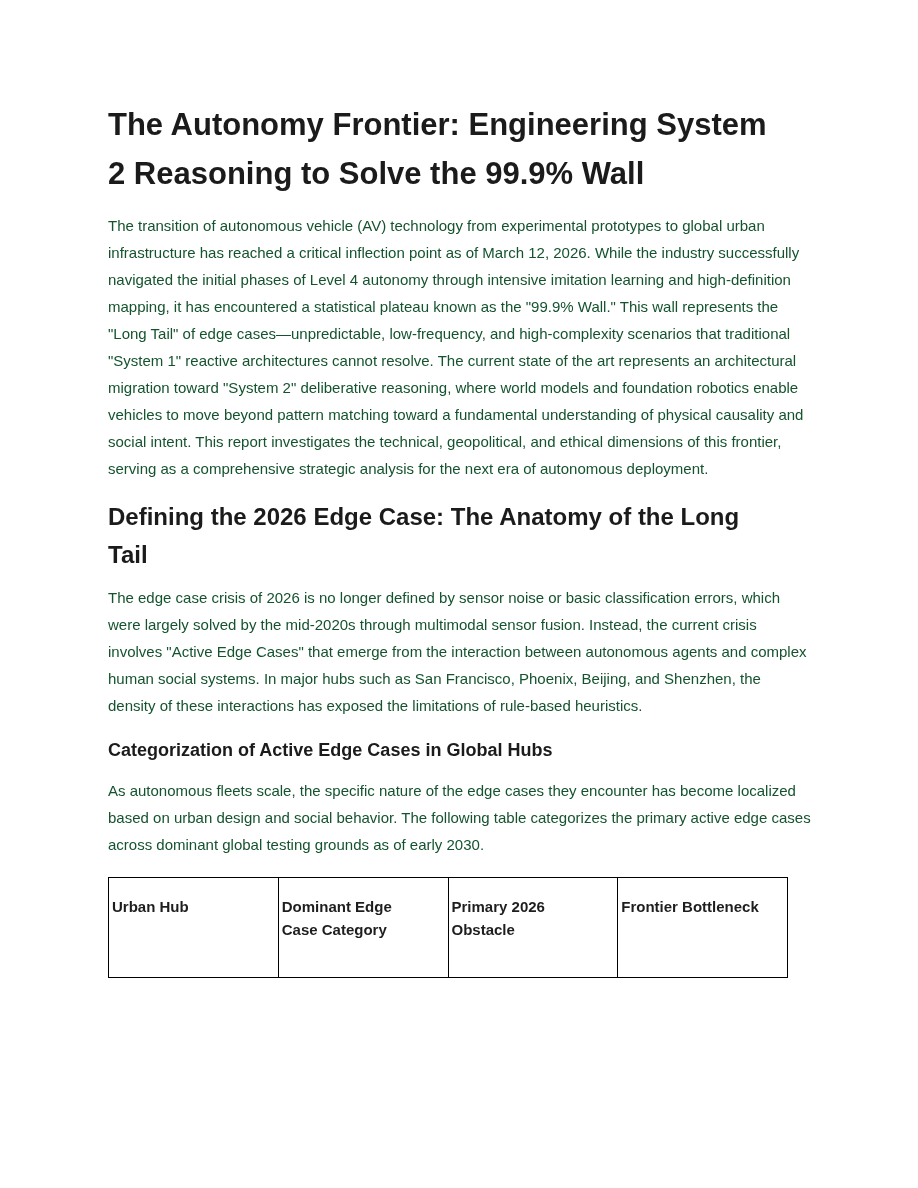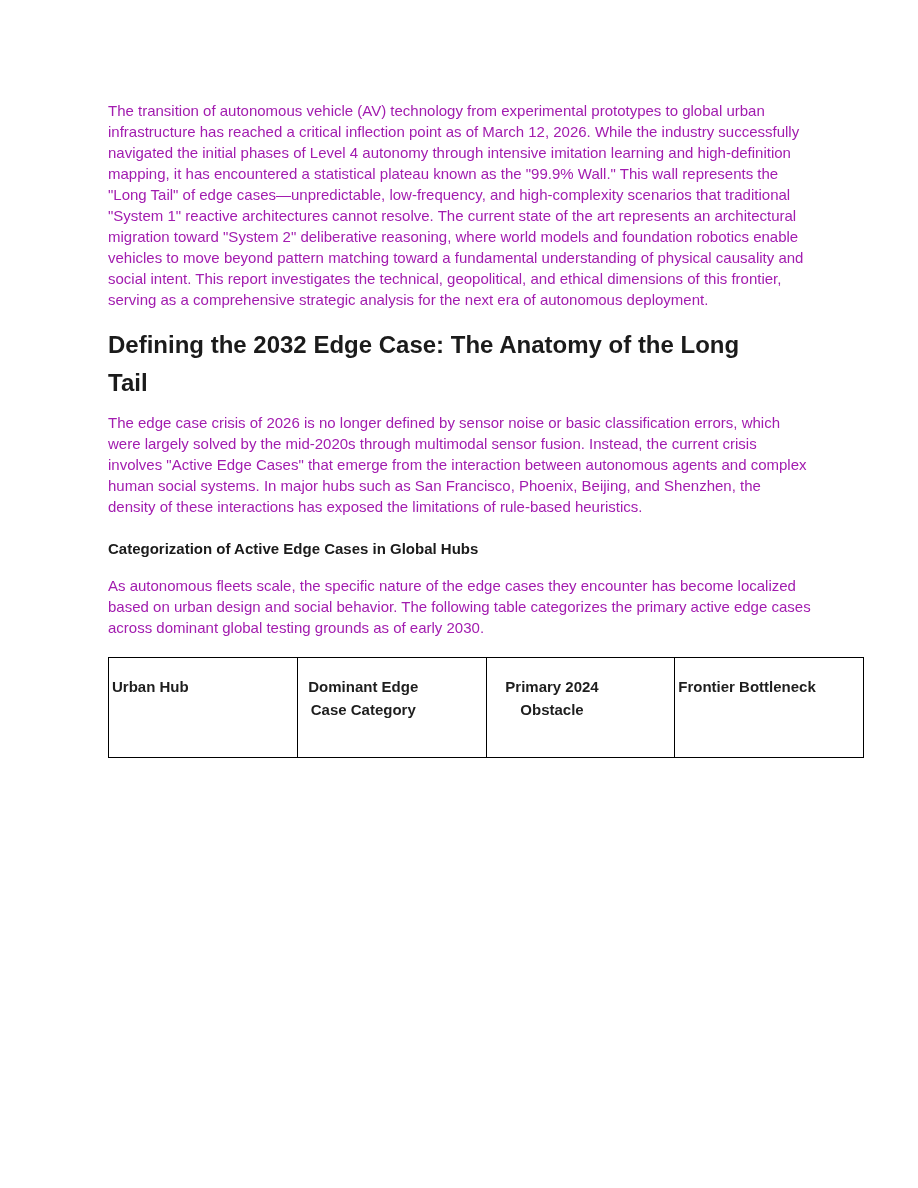--- a/index.html
+++ b/index.html
@@ -23,93 +23,93 @@
   h1.doc-title {
     font-size: 31px;
     line-height: 49px;
     font-weight: 700;
     margin: 0 0 14px 0;
     max-width: 680px;
     color: #1b1b1b;
   }
   p.doc-para {
     font-size: 15px;
-    line-height: 21px;
+    line-height: 27px;
     margin: 0 0 16px 0;
-    color: #a21caf;
+    color: #14532d;
   }
   h2.doc-h2 {
     font-size: 24px;
     line-height: 38px;
     font-weight: 700;
     margin: 16px 0 10px 0;
     max-width: 650px;
     color: #1b1b1b;
   }
   h3.doc-h3 {
-    font-size: 15px;
+    font-size: 18px;
     line-height: 27px;
     font-weight: 700;
     margin: 18px 0 13px 0;
     color: #1b1b1b;
   }
   table.doc-table {
     border-collapse: collapse;
     table-layout: fixed;
-    width: 756px;
+    width: 680px;
     margin-top: 19px;
   }
   table.doc-table th {
     border: 1px solid #000000;
     box-sizing: border-box;
     height: 100px;
     vertical-align: top;
     text-align: left;
     font-size: 15px;
     line-height: 23px;
     font-weight: 700;
     padding: 17px 3px 3px 3px;
     color: #1e1e1e;
   }
   .cell-text {
     display: block;
   }
   .cell-text.narrow {
     max-width: 125px;
-    text-align: center;
   }
 </style>
 </head>
 <body>
 
 <div class="page">
   <div class="content">
 
+    <h1 class="doc-title">The Autonomy Frontier: Engineering System 2 Reasoning to Solve the 99.9% Wall</h1>
 
     <p class="doc-para">The transition of autonomous vehicle (AV) technology from experimental prototypes to global urban infrastructure has reached a critical inflection point as of March 12, 2026. While the industry successfully navigated the initial phases of Level 4 autonomy through intensive imitation learning and high-definition mapping, it has encountered a statistical plateau known as the "99.9% Wall." This wall represents the "Long Tail" of edge cases—unpredictable, low-frequency, and high-complexity scenarios that traditional "System 1" reactive architectures cannot resolve. The current state of the art represents an architectural migration toward "System 2" deliberative reasoning, where world models and foundation robotics enable vehicles to move beyond pattern matching toward a fundamental understanding of physical causality and social intent. This report investigates the technical, geopolitical, and ethical dimensions of this frontier, serving as a comprehensive strategic analysis for the next era of autonomous deployment.</p>
 
-    <h2 class="doc-h2">Defining the 2032 Edge Case: The Anatomy of the Long Tail</h2>
+    <h2 class="doc-h2">Defining the 2026 Edge Case: The Anatomy of the Long Tail</h2>
 
     <p class="doc-para">The edge case crisis of 2026 is no longer defined by sensor noise or basic classification errors, which were largely solved by the mid-2020s through multimodal sensor fusion. Instead, the current crisis involves "Active Edge Cases" that emerge from the interaction between autonomous agents and complex human social systems. In major hubs such as San Francisco, Phoenix, Beijing, and Shenzhen, the density of these interactions has exposed the limitations of rule-based heuristics.</p>
 
     <h3 class="doc-h3">Categorization of Active Edge Cases in Global Hubs</h3>
 
     <p class="doc-para">As autonomous fleets scale, the specific nature of the edge cases they encounter has become localized based on urban design and social behavior. The following table categorizes the primary active edge cases across dominant global testing grounds as of early 2030.</p>
 
     <table class="doc-table">
       <tbody>
         <tr>
           <th>
             <span class="cell-text">Urban Hub</span>
           </th>
           <th>
             <span class="cell-text narrow">Dominant Edge Case Category</span>
           </th>
           <th>
-            <span class="cell-text narrow">Primary 2024 Obstacle</span>
+            <span class="cell-text narrow">Primary 2026 Obstacle</span>
           </th>
           <th>
             <span class="cell-text">Frontier Bottleneck</span>
           </th>
         </tr>
       </tbody>
     </table>
 
   </div>
 </div>

